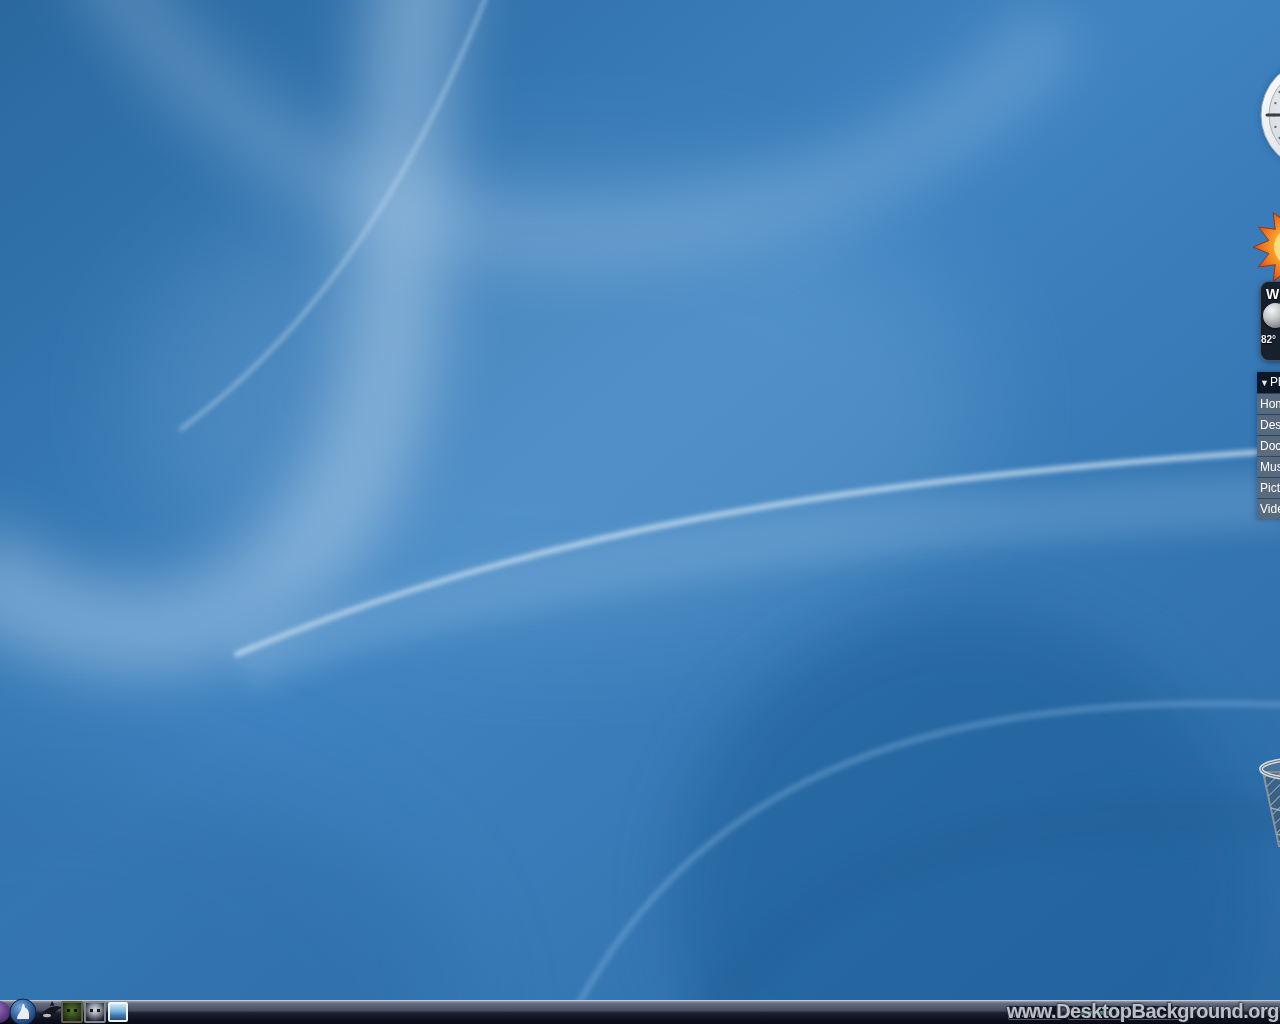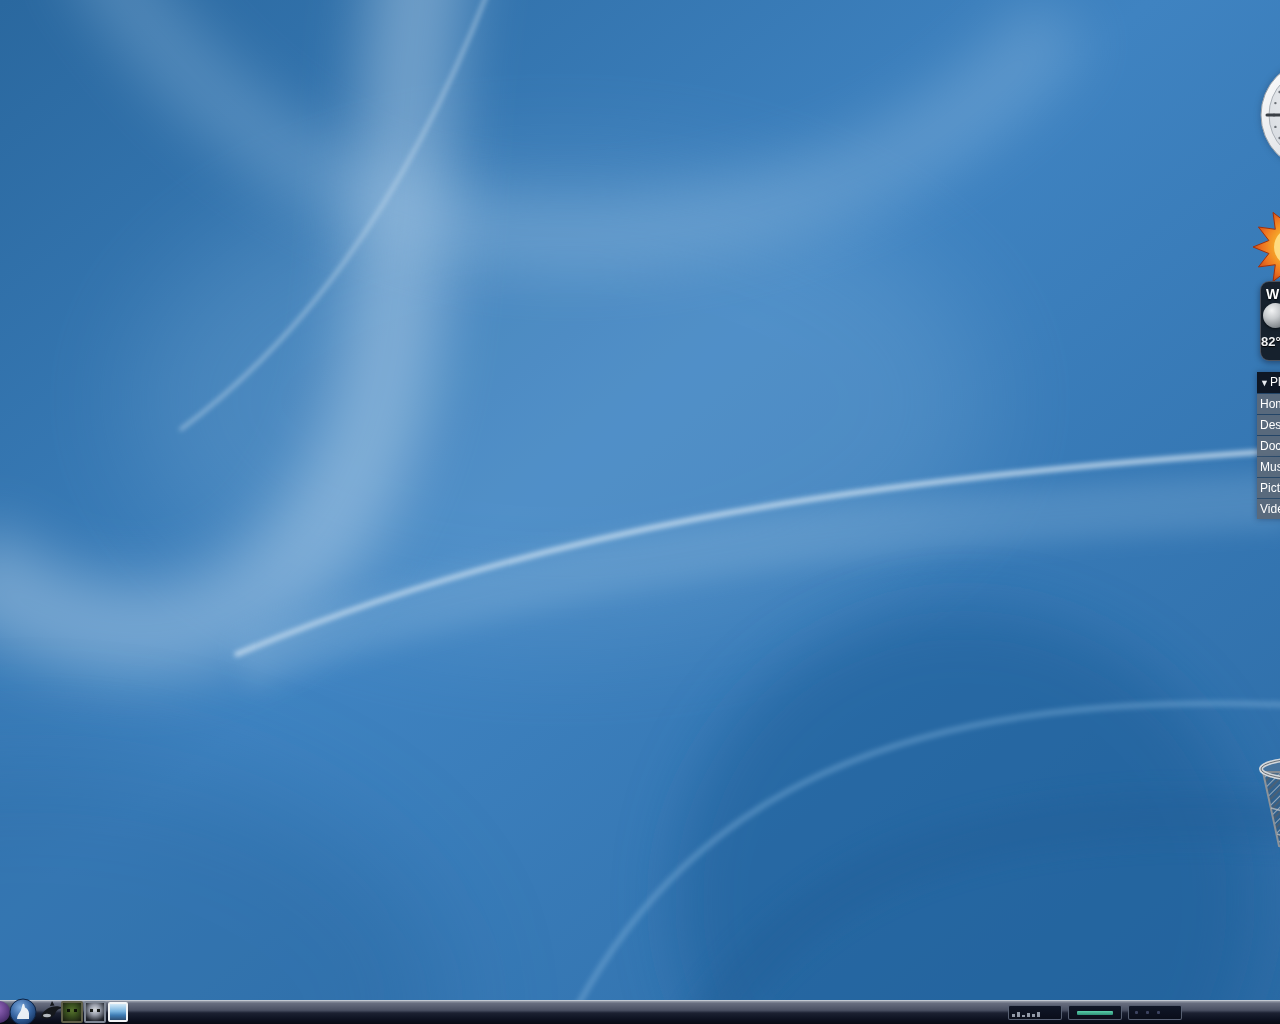--- a/index.html
+++ b/index.html
@@ -11,21 +11,21 @@
   .clock-widget{position:absolute;left:1252px;top:50px;width:140px;height:140px;}
   .weather-widget{position:absolute;left:1248px;top:205px;width:110px;height:160px;}
   .weather-sun{position:absolute;left:0;top:0;width:95px;height:90px;}
   .weather-panel{position:absolute;left:12px;top:76px;width:92px;height:78px;background:rgba(18,20,26,0.88);
     border:1px solid rgba(90,96,110,0.8);border-radius:9px;box-shadow:0 2px 6px rgba(0,0,20,0.4);}
   .weather-loc{position:absolute;left:5px;top:4px;color:#fff;font-weight:bold;font-size:14px;letter-spacing:.5px;
     text-shadow:0 1px 2px #000;}
   .weather-orb{position:absolute;left:2px;top:21px;width:25px;height:25px;border-radius:50%;
     background:radial-gradient(circle at 35% 30%, #f2f3f4 0%, #c7cacd 35%, #7e8388 75%, #55595e 100%);
     box-shadow:0 1px 3px rgba(0,0,0,.6);}
-  .weather-temp{position:absolute;left:0;top:52px;color:#f0f1f3;font-size:13px;font-weight:bold;text-shadow:0 1px 1px #000;}
+  .weather-temp{position:absolute;left:0;top:52px;color:#f0f1f3;font-size:10px;font-weight:bold;text-shadow:0 1px 1px #000;}
 
   .places-widget{position:absolute;left:1257px;top:372px;width:120px;background:rgba(20,28,40,0.55);
     box-shadow:0 0 6px rgba(0,0,30,.35);}
   .places-header{height:21px;background:rgba(13,20,32,0.92);color:#fff;font-size:12px;line-height:21px;
     padding-left:3px;white-space:nowrap;overflow:hidden;}
   .places-arrow{font-size:9px;margin-right:1px;color:#e8ecf2;}
   .places-item{height:20px;margin-top:1px;background:rgba(96,110,128,0.88);color:#fff;font-size:12px;
     line-height:20px;padding-left:3px;white-space:nowrap;overflow:hidden;}
 
   .trash-widget{position:absolute;left:1250px;top:746px;width:130px;height:115px;}
@@ -231,14 +231,15 @@
     </div>
     <div class="tray-box tray-3">
       <span class="tray-dots">
           <i></i>
           <i></i>
           <i></i>
         </span>
     </div>
   </div>
 
+  <div class="watermark">www.DesktopBackground.org</div>
 
 </div>
 
 </body></html>

